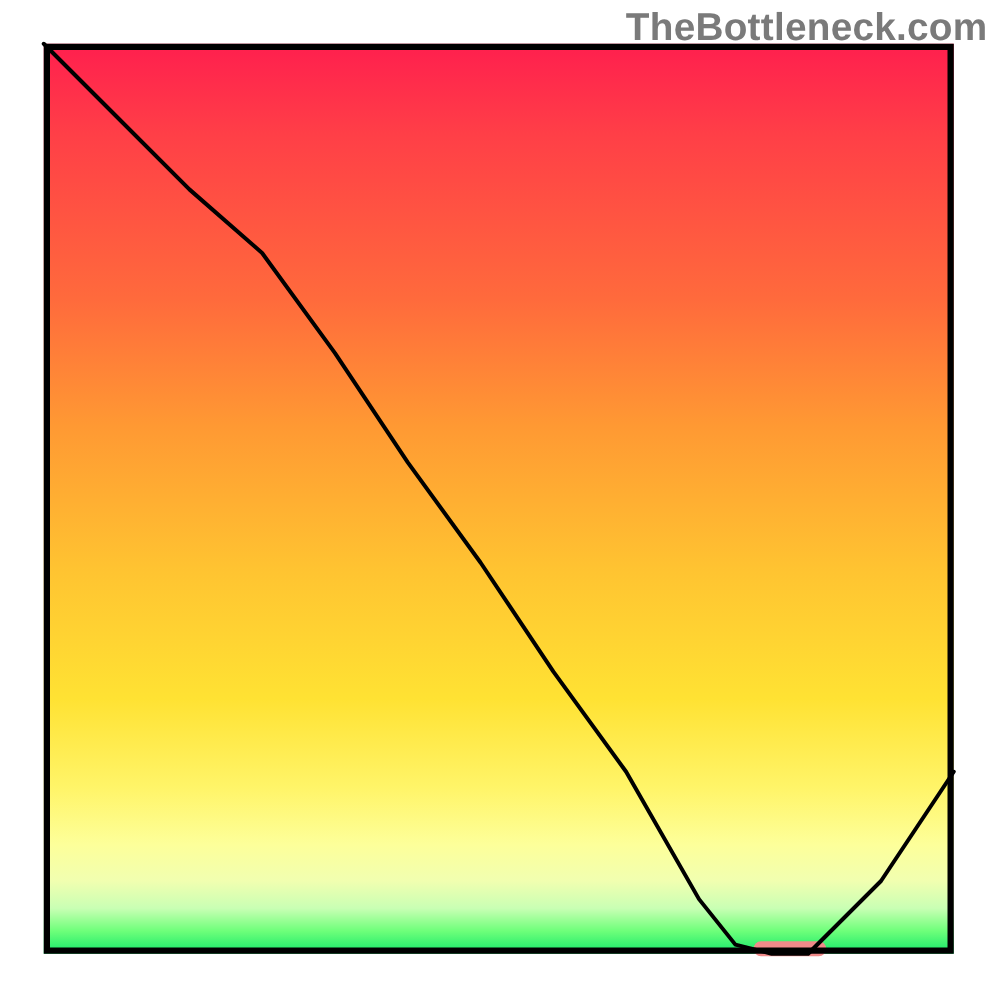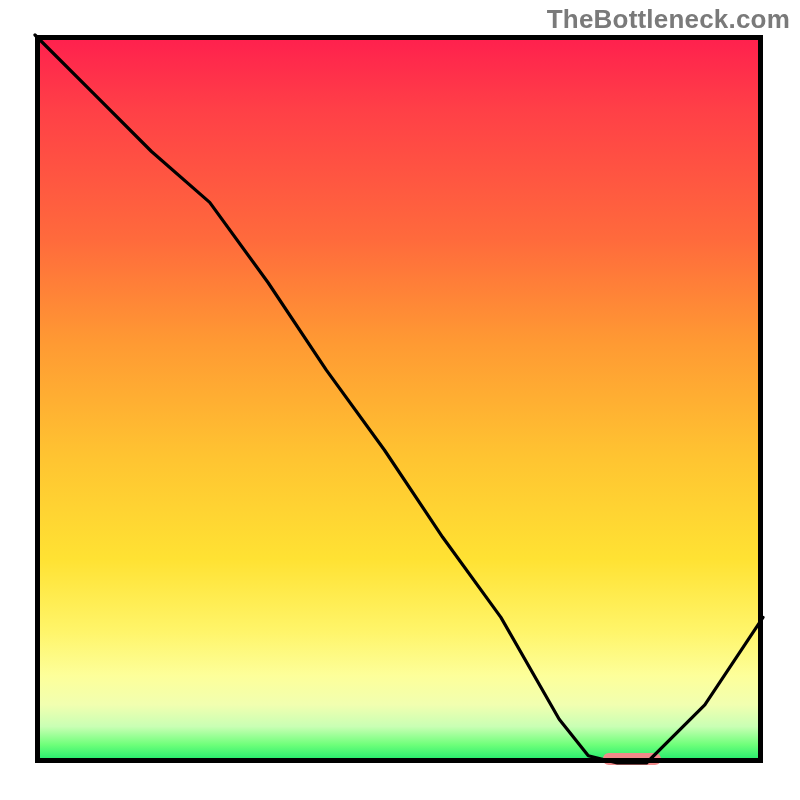--- a/index.html
+++ b/index.html
@@ -12,21 +12,21 @@
   }
   .container {
     position: relative;
     width: 800px;
     height: 800px;
   }
   .watermark {
     position: absolute;
     top: 4px;
     right: 10px;
-    font-size: 26px;
+    font-size: 31px;
     font-weight: bold;
     color: #7a7a7a;
     letter-spacing: 0.2px;
     user-select: none;
   }
   .plot {
     position: absolute;
     
     left: 35px;
     top: 35px;

